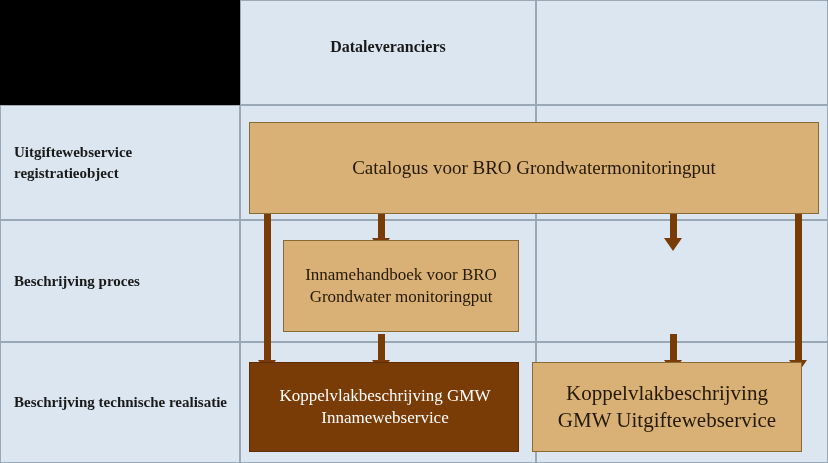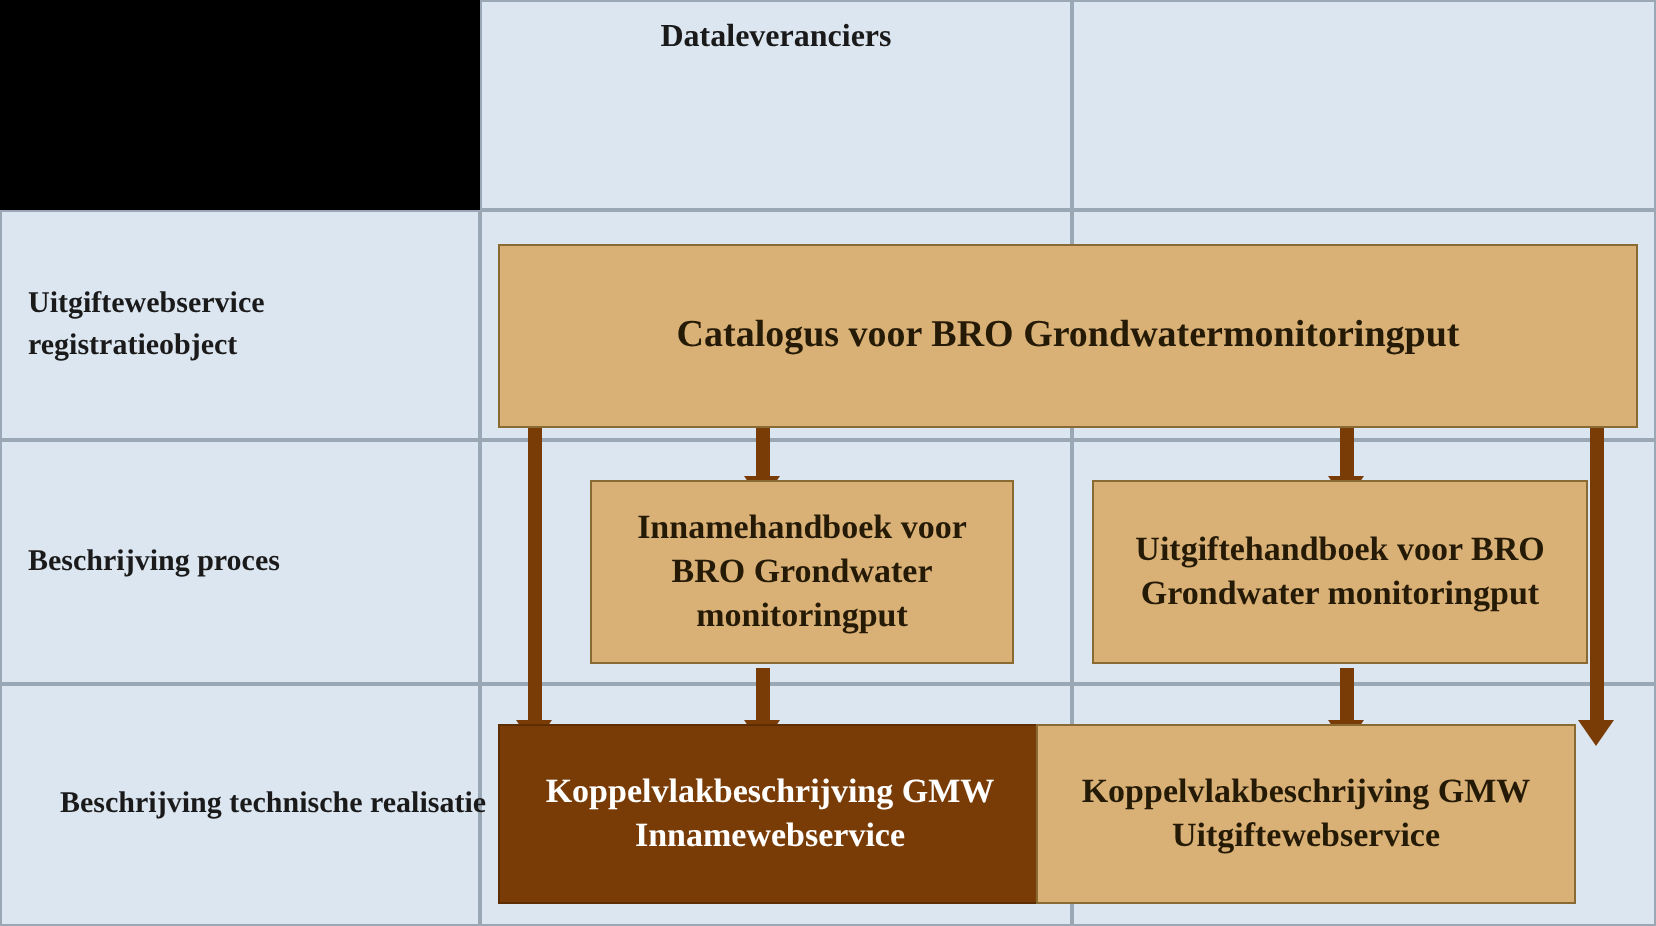--- a/index.html
+++ b/index.html
@@ -39,30 +39,31 @@
   .colhead {
     position: absolute;
     box-sizing: border-box;
     display: flex;
     align-items: flex-start;
     justify-content: center;
     padding-top: 10px;
     font-weight: bold;
     font-size: 16px;
     color: #1a1a1a;
+    margin-top: 28px;
   }
   
   .box {
     position: absolute;
     box-sizing: border-box;
     display: flex;
     align-items: center;
     justify-content: center;
     text-align: center;
-    font-weight: bold;
+    font-weight: normal;
     line-height: 1.3;
     padding: 4px 8px;
   }
   .box-tan {
     background: #d9b075;
     border: 1px solid #8a6a33;
     color: #241a06;
   }
   .box-dark {
     background: #7a3c06;
@@ -110,21 +111,21 @@
   <div class="colhead" style="left:240px;top:0px;width:296px;height:105px;">
     <span>Dataleveranciers</span>
   </div>
 
   <div class="rowlabel" style="left:0px;top:105px;width:240px;height:115px;">
     <span>Uitgiftewebservice registratieobject</span>
   </div>
   <div class="rowlabel" style="left:0px;top:220px;width:240px;height:122px;align-items:center;">
     <span>Beschrijving proces</span>
   </div>
-  <div class="rowlabel" style="left:16px;top:342px;width:240px;height:121px;">
+  <div class="rowlabel" style="left:0px;top:342px;width:240px;height:121px;">
     <span>Beschrijving technische realisatie</span>
   </div>
 
   <div class="arrow-line" style="left:264px; top:212px; height:152px;"></div>
   <div class="arrow-head" style="left:258px; top:360px;"></div>
 
   <div class="arrow-line" style="left:378px; top:212px; height:30px;"></div>
   <div class="arrow-head" style="left:372px; top:238px;"></div>
 
   <div class="arrow-line" style="left:378px; top:334px; height:30px;"></div>
@@ -136,29 +137,26 @@
   <div class="arrow-line" style="left:670px; top:334px; height:30px;"></div>
   <div class="arrow-head" style="left:664px; top:360px;"></div>
 
   <div class="arrow-line" style="left:795px; top:212px; height:152px;"></div>
   <div class="arrow-head" style="left:789px; top:360px;"></div>
 
   <div class="box box-tan" style="left:249px; top:122px; width:570px; height:92px; font-size:19px;">
     <span class="inner">Catalogus voor BRO Grondwatermonitoringput</span>
   </div>
 
-  <div class="box box-tan" style="left:283px; top:240px; width:212px; height:92px; font-size:17px;margin-left:12px;">
+  <div class="box box-tan" style="left:283px; top:240px; width:236px; height:92px; font-size:17px;">
     <span class="inner">Innamehandboek voor BRO Grondwater monitoringput</span>
   </div>
 
-  <div class="box box-tan" style="left:546px; top:240px; width:248px; height:92px; font-size:17px;">
-    <span class="inner">Uitgiftehandboek voor BRO Grondwater monitoringput</span>
-  </div>
 
   <div class="box box-dark" style="left:249px; top:362px; width:270px; height:90px; font-size:17px;">
     <span class="inner">Koppelvlakbeschrijving GMW Innamewebservice</span>
   </div>
 
-  <div class="box box-tan" style="left:518px; top:362px; width:270px; height:90px; font-size:17px;">
+  <div class="box box-tan" style="left:532px; top:362px; width:270px; height:90px; font-size:21px;">
     <span class="inner">Koppelvlakbeschrijving GMW Uitgiftewebservice</span>
   </div>
 
 </div>
 
 </body></html>

